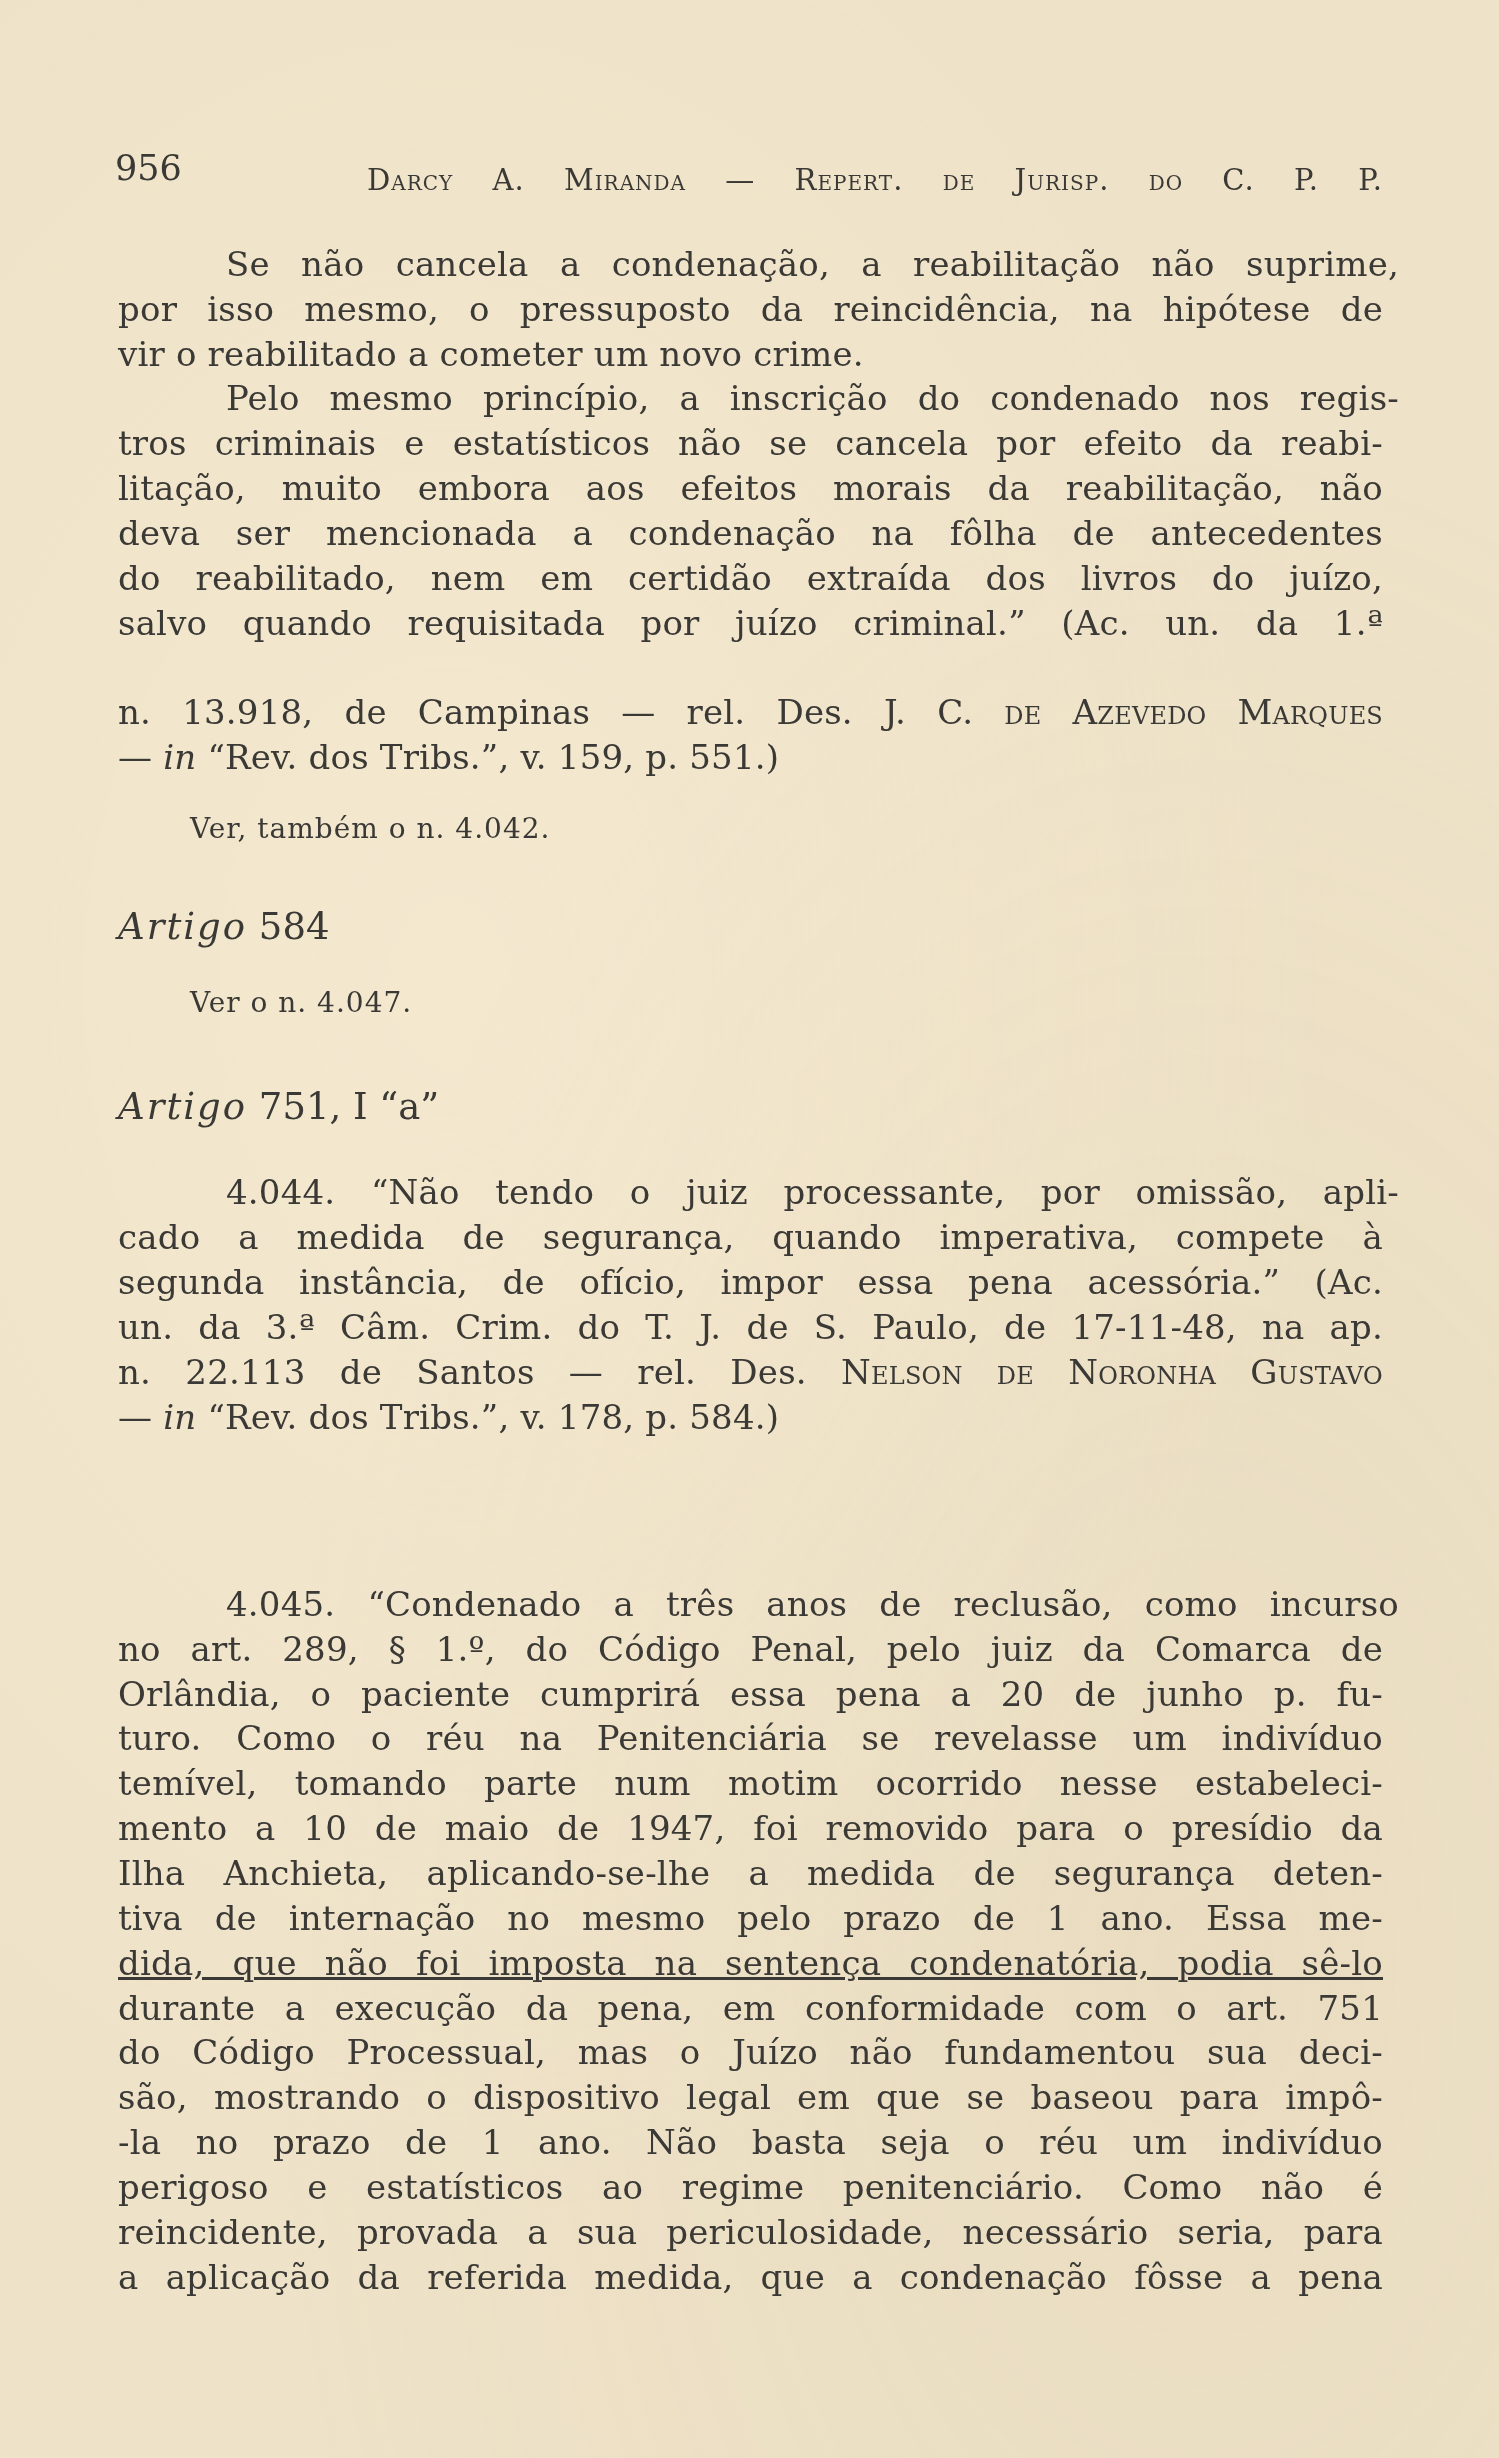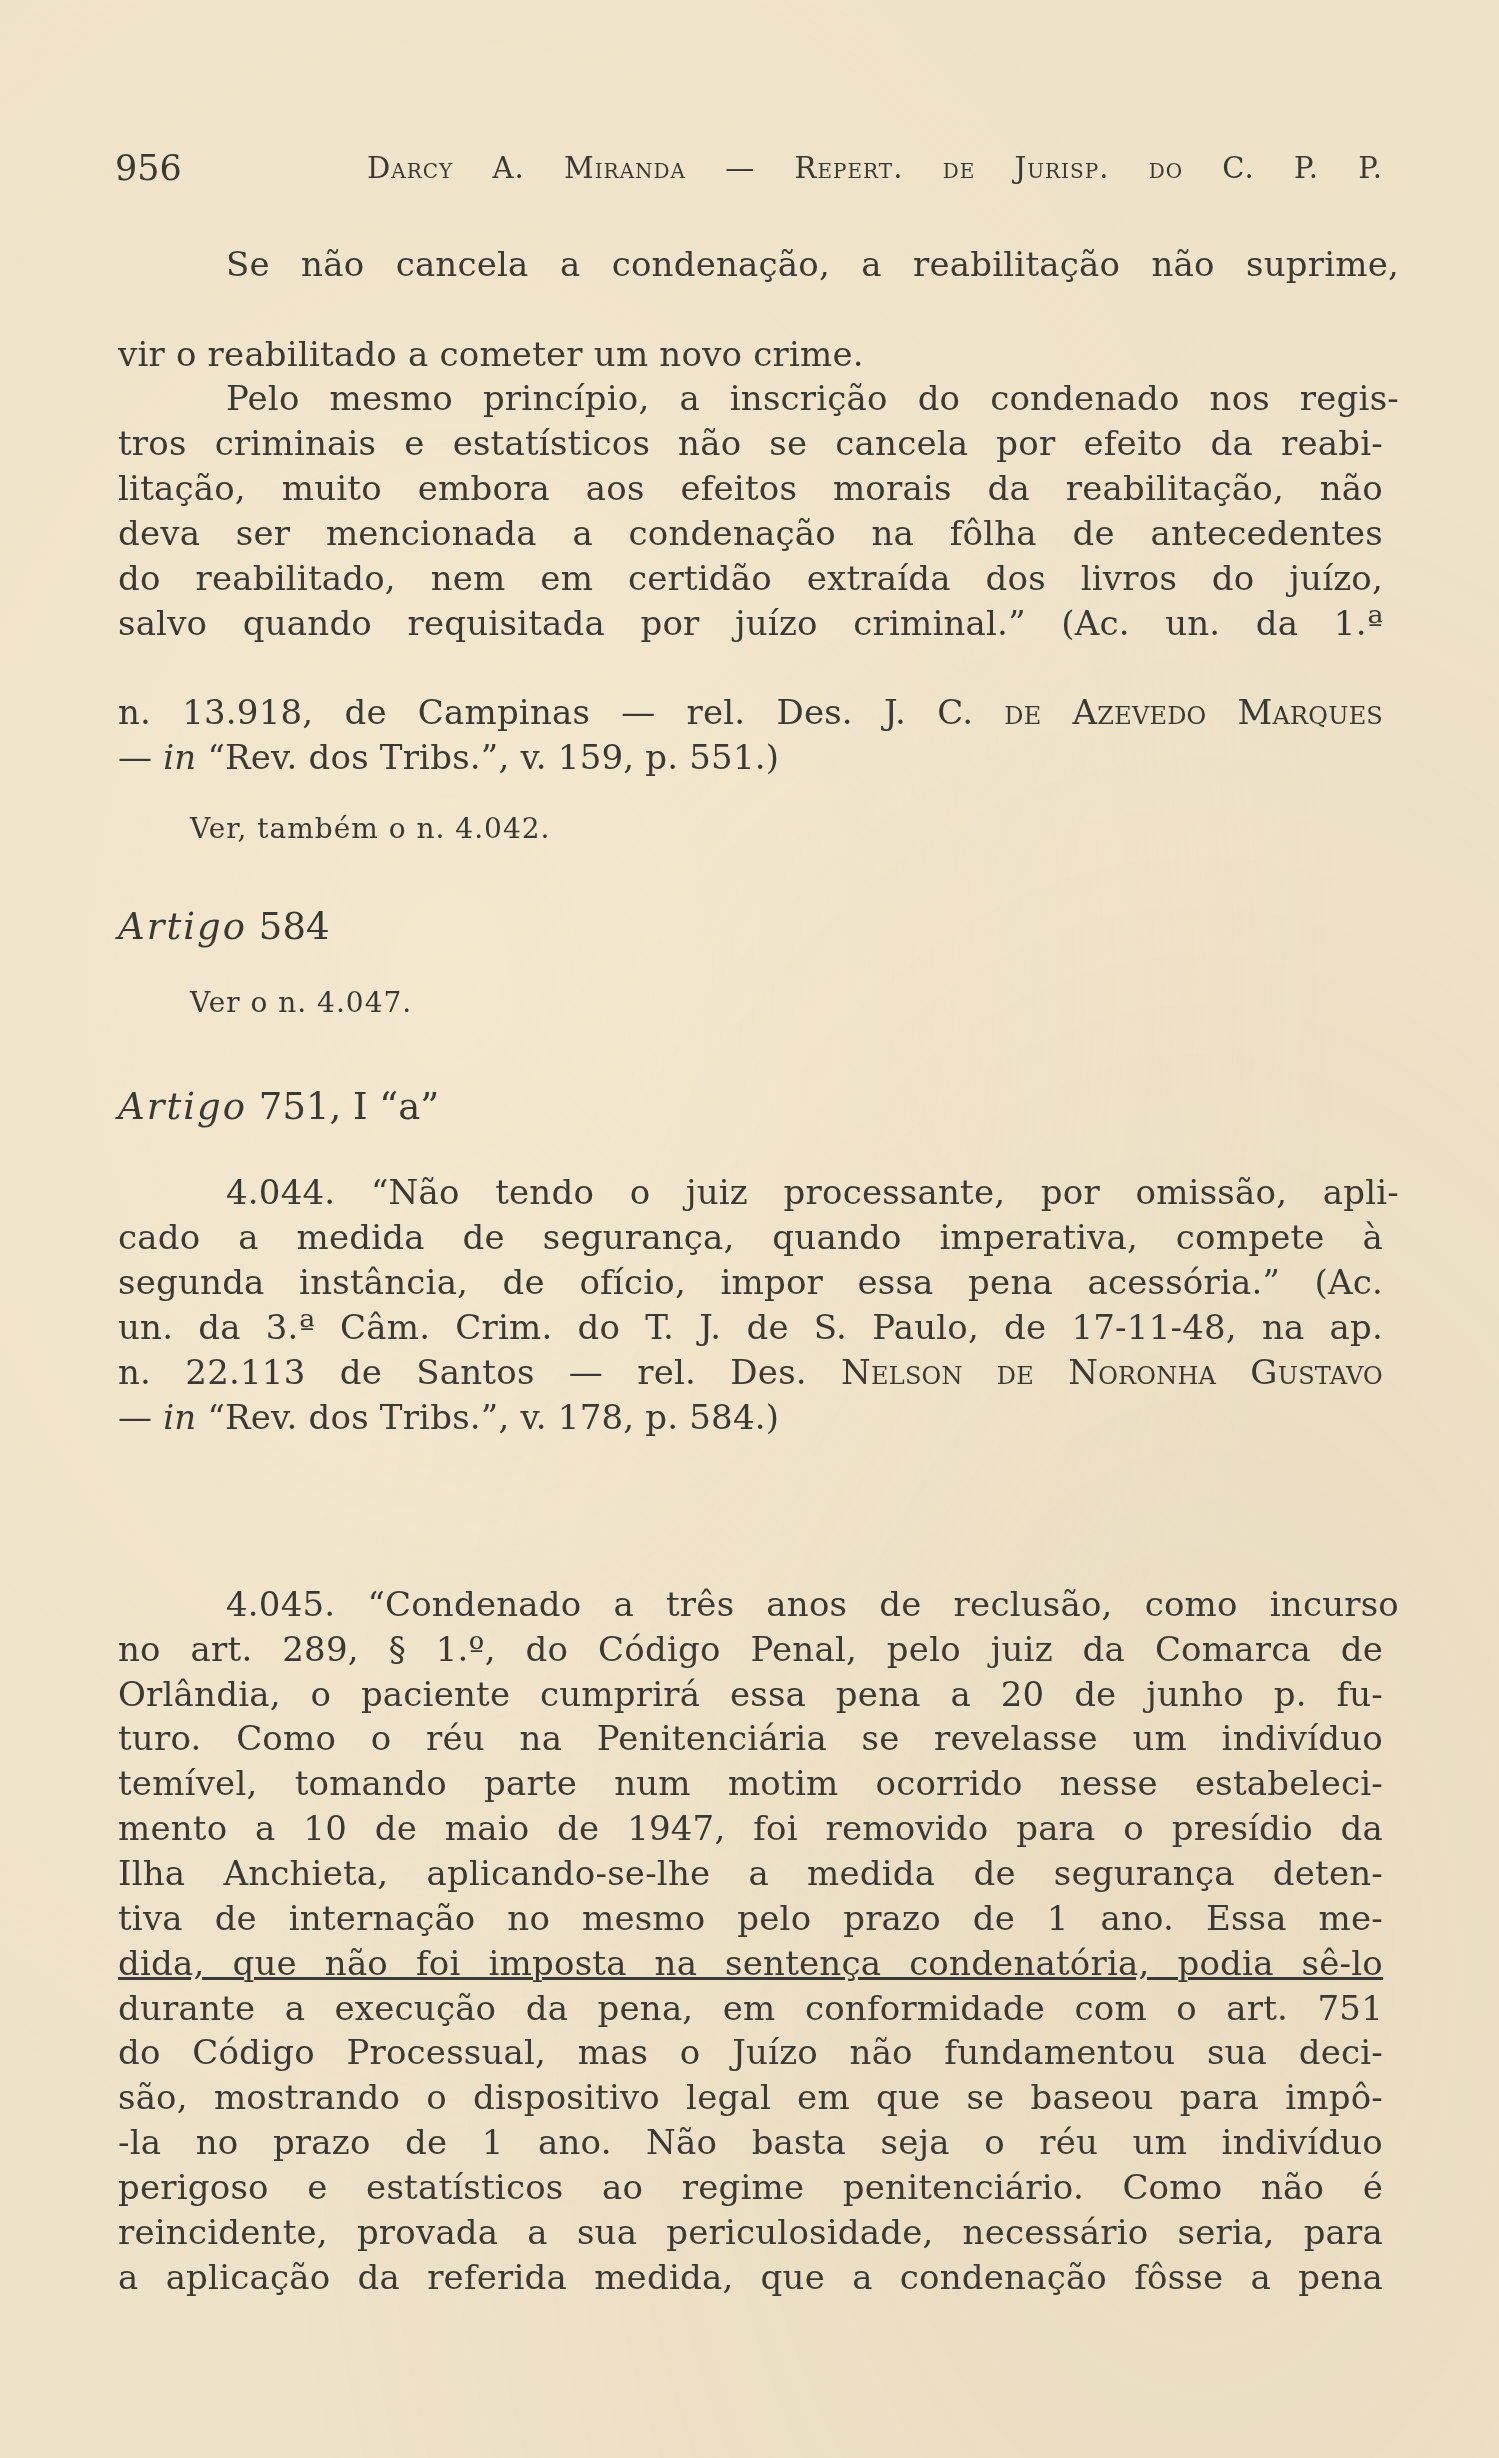--- a/index.html
+++ b/index.html
@@ -15,41 +15,42 @@
   .ln {
     position:absolute; left:118px; width:1265px;
     font-size:34px; line-height:45px; height:45px;
     white-space:nowrap; text-align:justify; text-align-last:justify;
     letter-spacing:0.2px;
   }
   .ln.last { text-align-last:left; }
   .ln.indent { left:210px; width:1173px;margin-left:16px; }
   .header-num { position:absolute; left:115px; top:146px; font-size:35px; line-height:45px; }
   .header-title {
-    position:absolute; left:367px; top:146px; width:1016px;
+    position:absolute; left:367px; top:158px; width:1016px;
     font-size:29px; line-height:45px; letter-spacing:1px;
     font-variant:small-caps; text-align:justify; text-align-last:justify; white-space:nowrap;
   }
   .heading {
     position:absolute; left:118px; font-size:37px; line-height:49px;
   }
   .heading i { font-family:"DejaVu Serif", serif; font-style:italic; letter-spacing:2px; }
   .ref { position:absolute; left:190px; font-size:28px; line-height:39px; letter-spacing:1px; }
   i { font-style:italic; }
   .sc { font-variant:small-caps; }
 </style>
 </head>
 <body>
 
 <div class="page">
 
   <div class="header-num">956</div>
   <div class="header-title">Darcy A. Miranda — Repert. de Jurisp. do C. P. P.</div>
 
   <div class="ln indent" style="top:242px">Se não cancela a condenação, a reabilitação não suprime,</div>
+  <div class="ln" style="top:287px">por isso mesmo, o pressuposto da reincidência, na hipótese de</div>
   <div class="ln last" style="top:332px">vir o reabilitado a cometer um novo crime.</div>
   <div class="ln indent" style="top:376px">Pelo mesmo princípio, a inscrição do condenado nos regis-</div>
   <div class="ln" style="top:421px">tros criminais e estatísticos não se cancela por efeito da reabi-</div>
   <div class="ln" style="top:466px">litação, muito embora aos efeitos morais da reabilitação, não</div>
   <div class="ln" style="top:511px">deva ser mencionada a condenação na fôlha de antecedentes</div>
   <div class="ln" style="top:556px">do reabilitado, nem em certidão extraída dos livros do juízo,</div>
   <div class="ln" style="top:601px">salvo quando requisitada por juízo criminal.” (Ac. un. da 1.ª</div>
   <div class="ln" style="top:690px">
     <span>n. 13.918, de Campinas — rel. Des. J. C.</span>
     <span class="sc">de Azevedo Marques</span>

